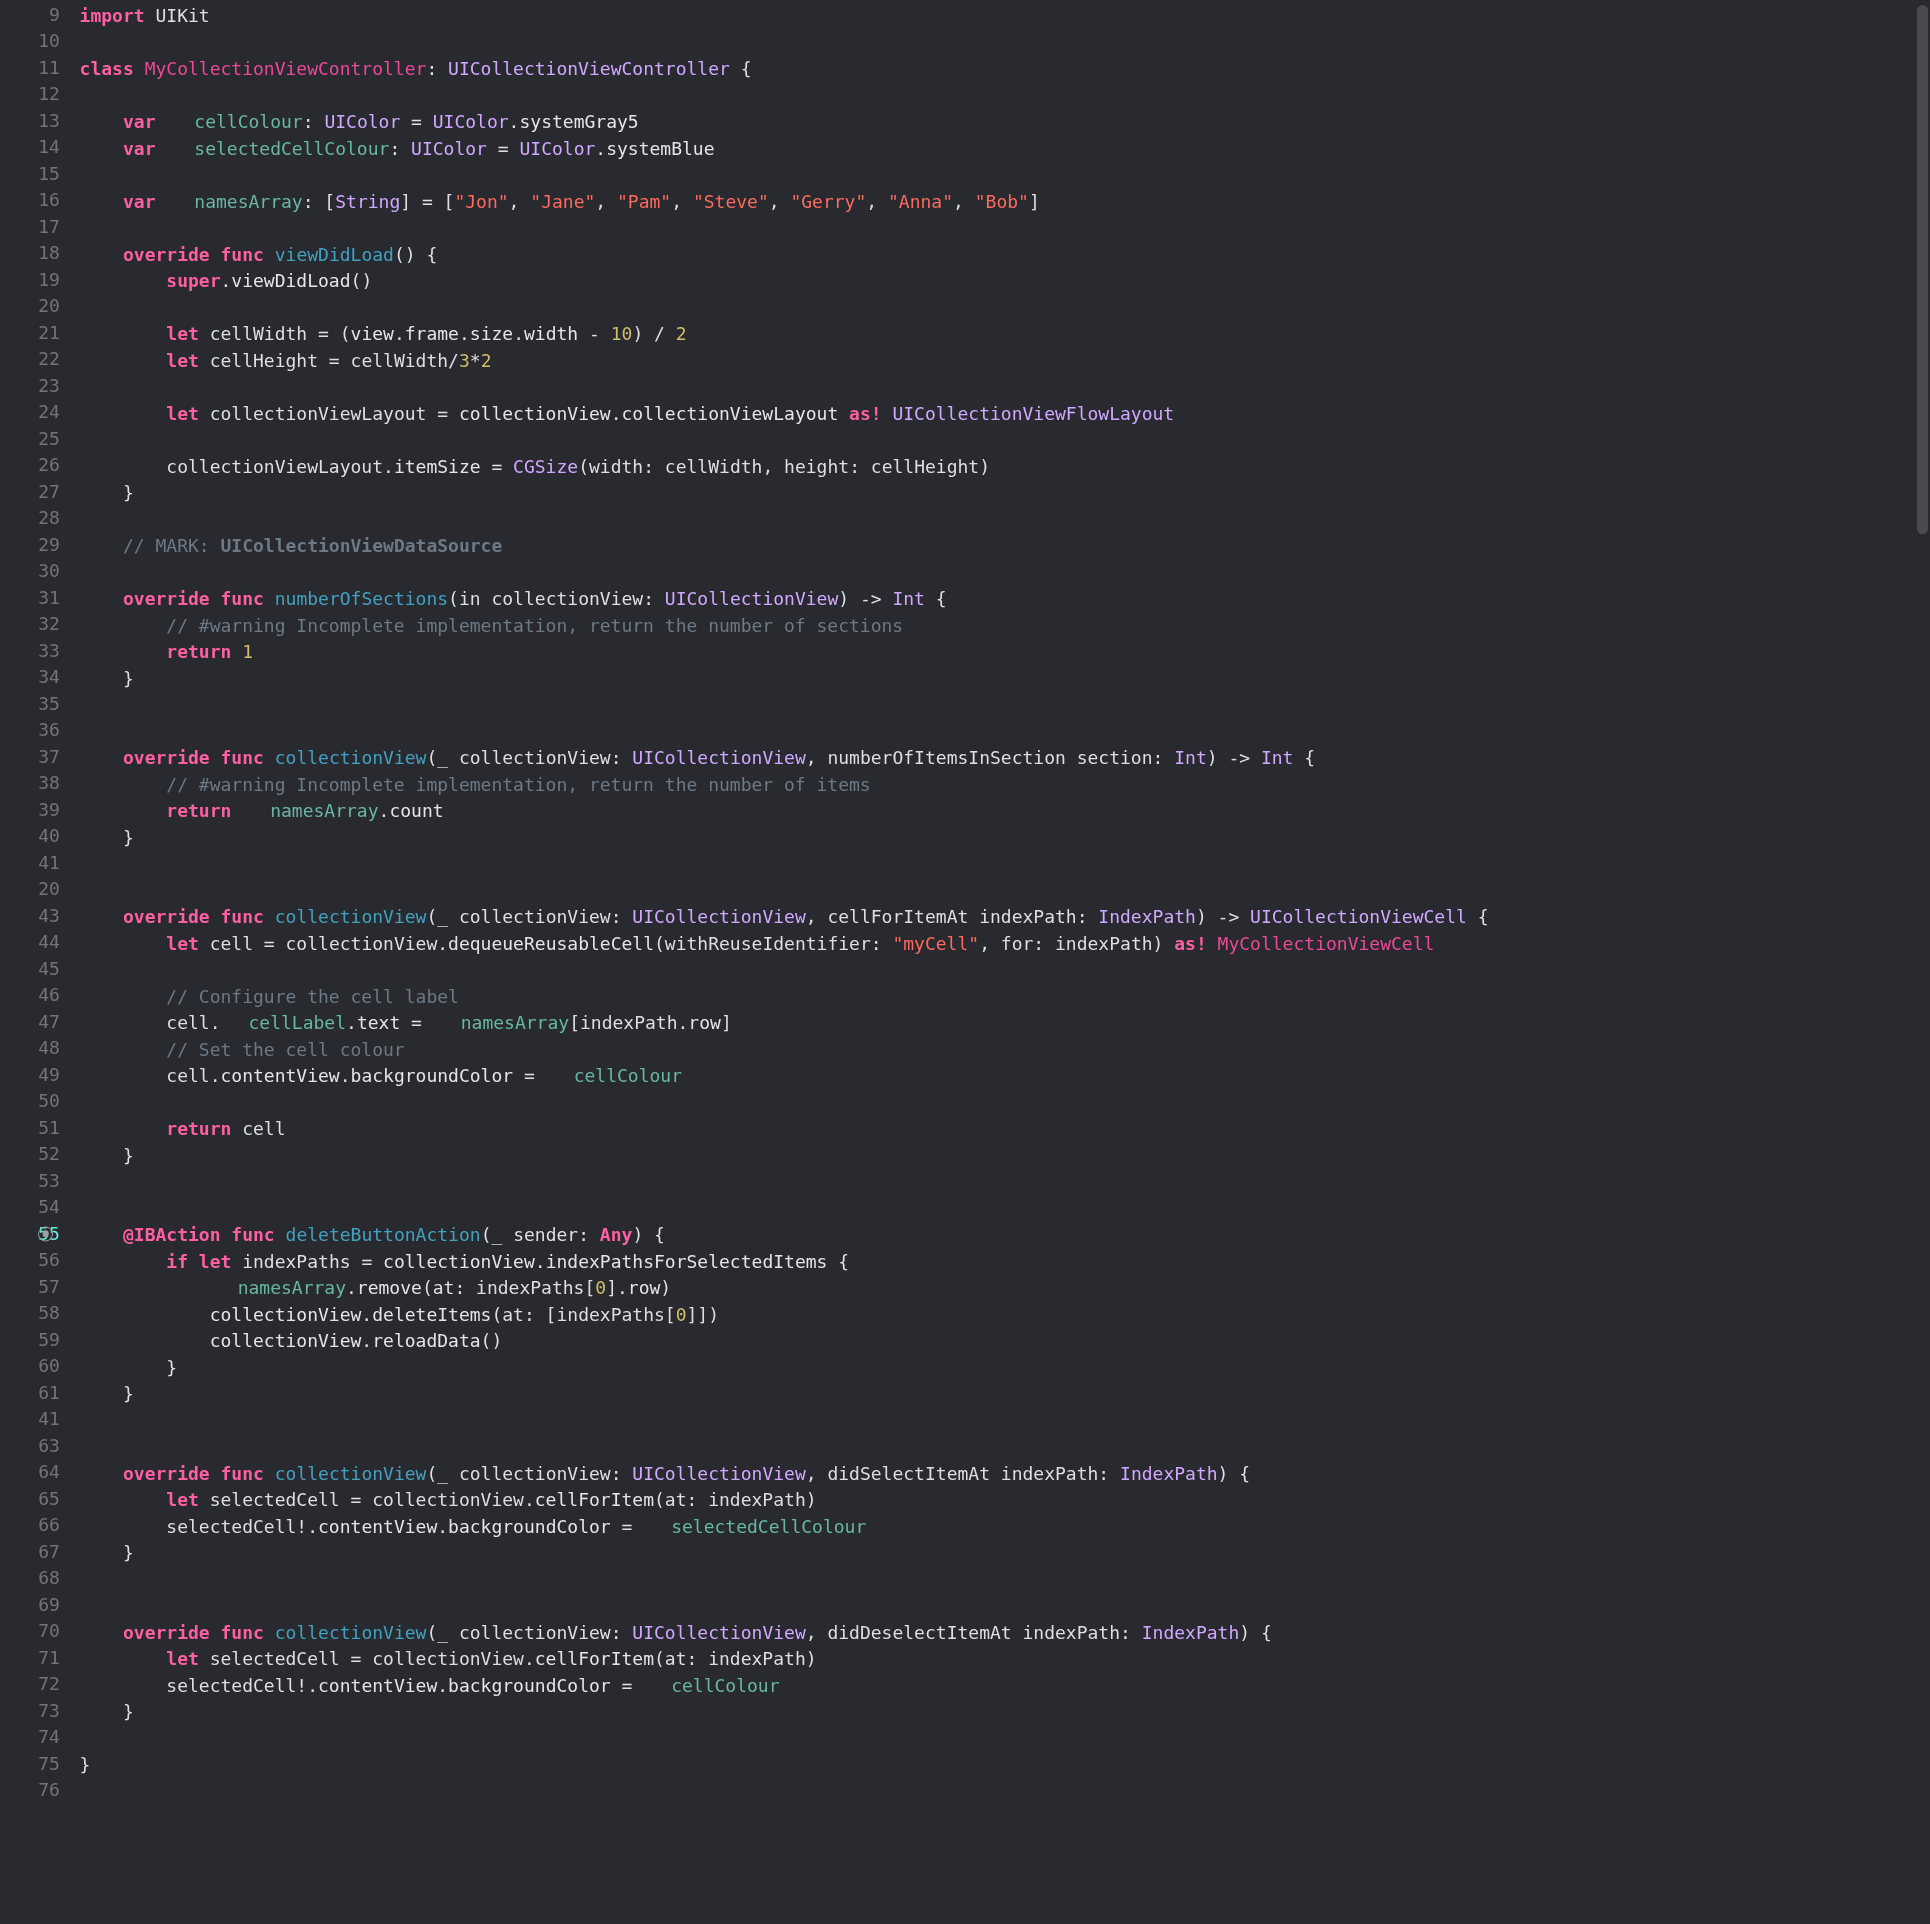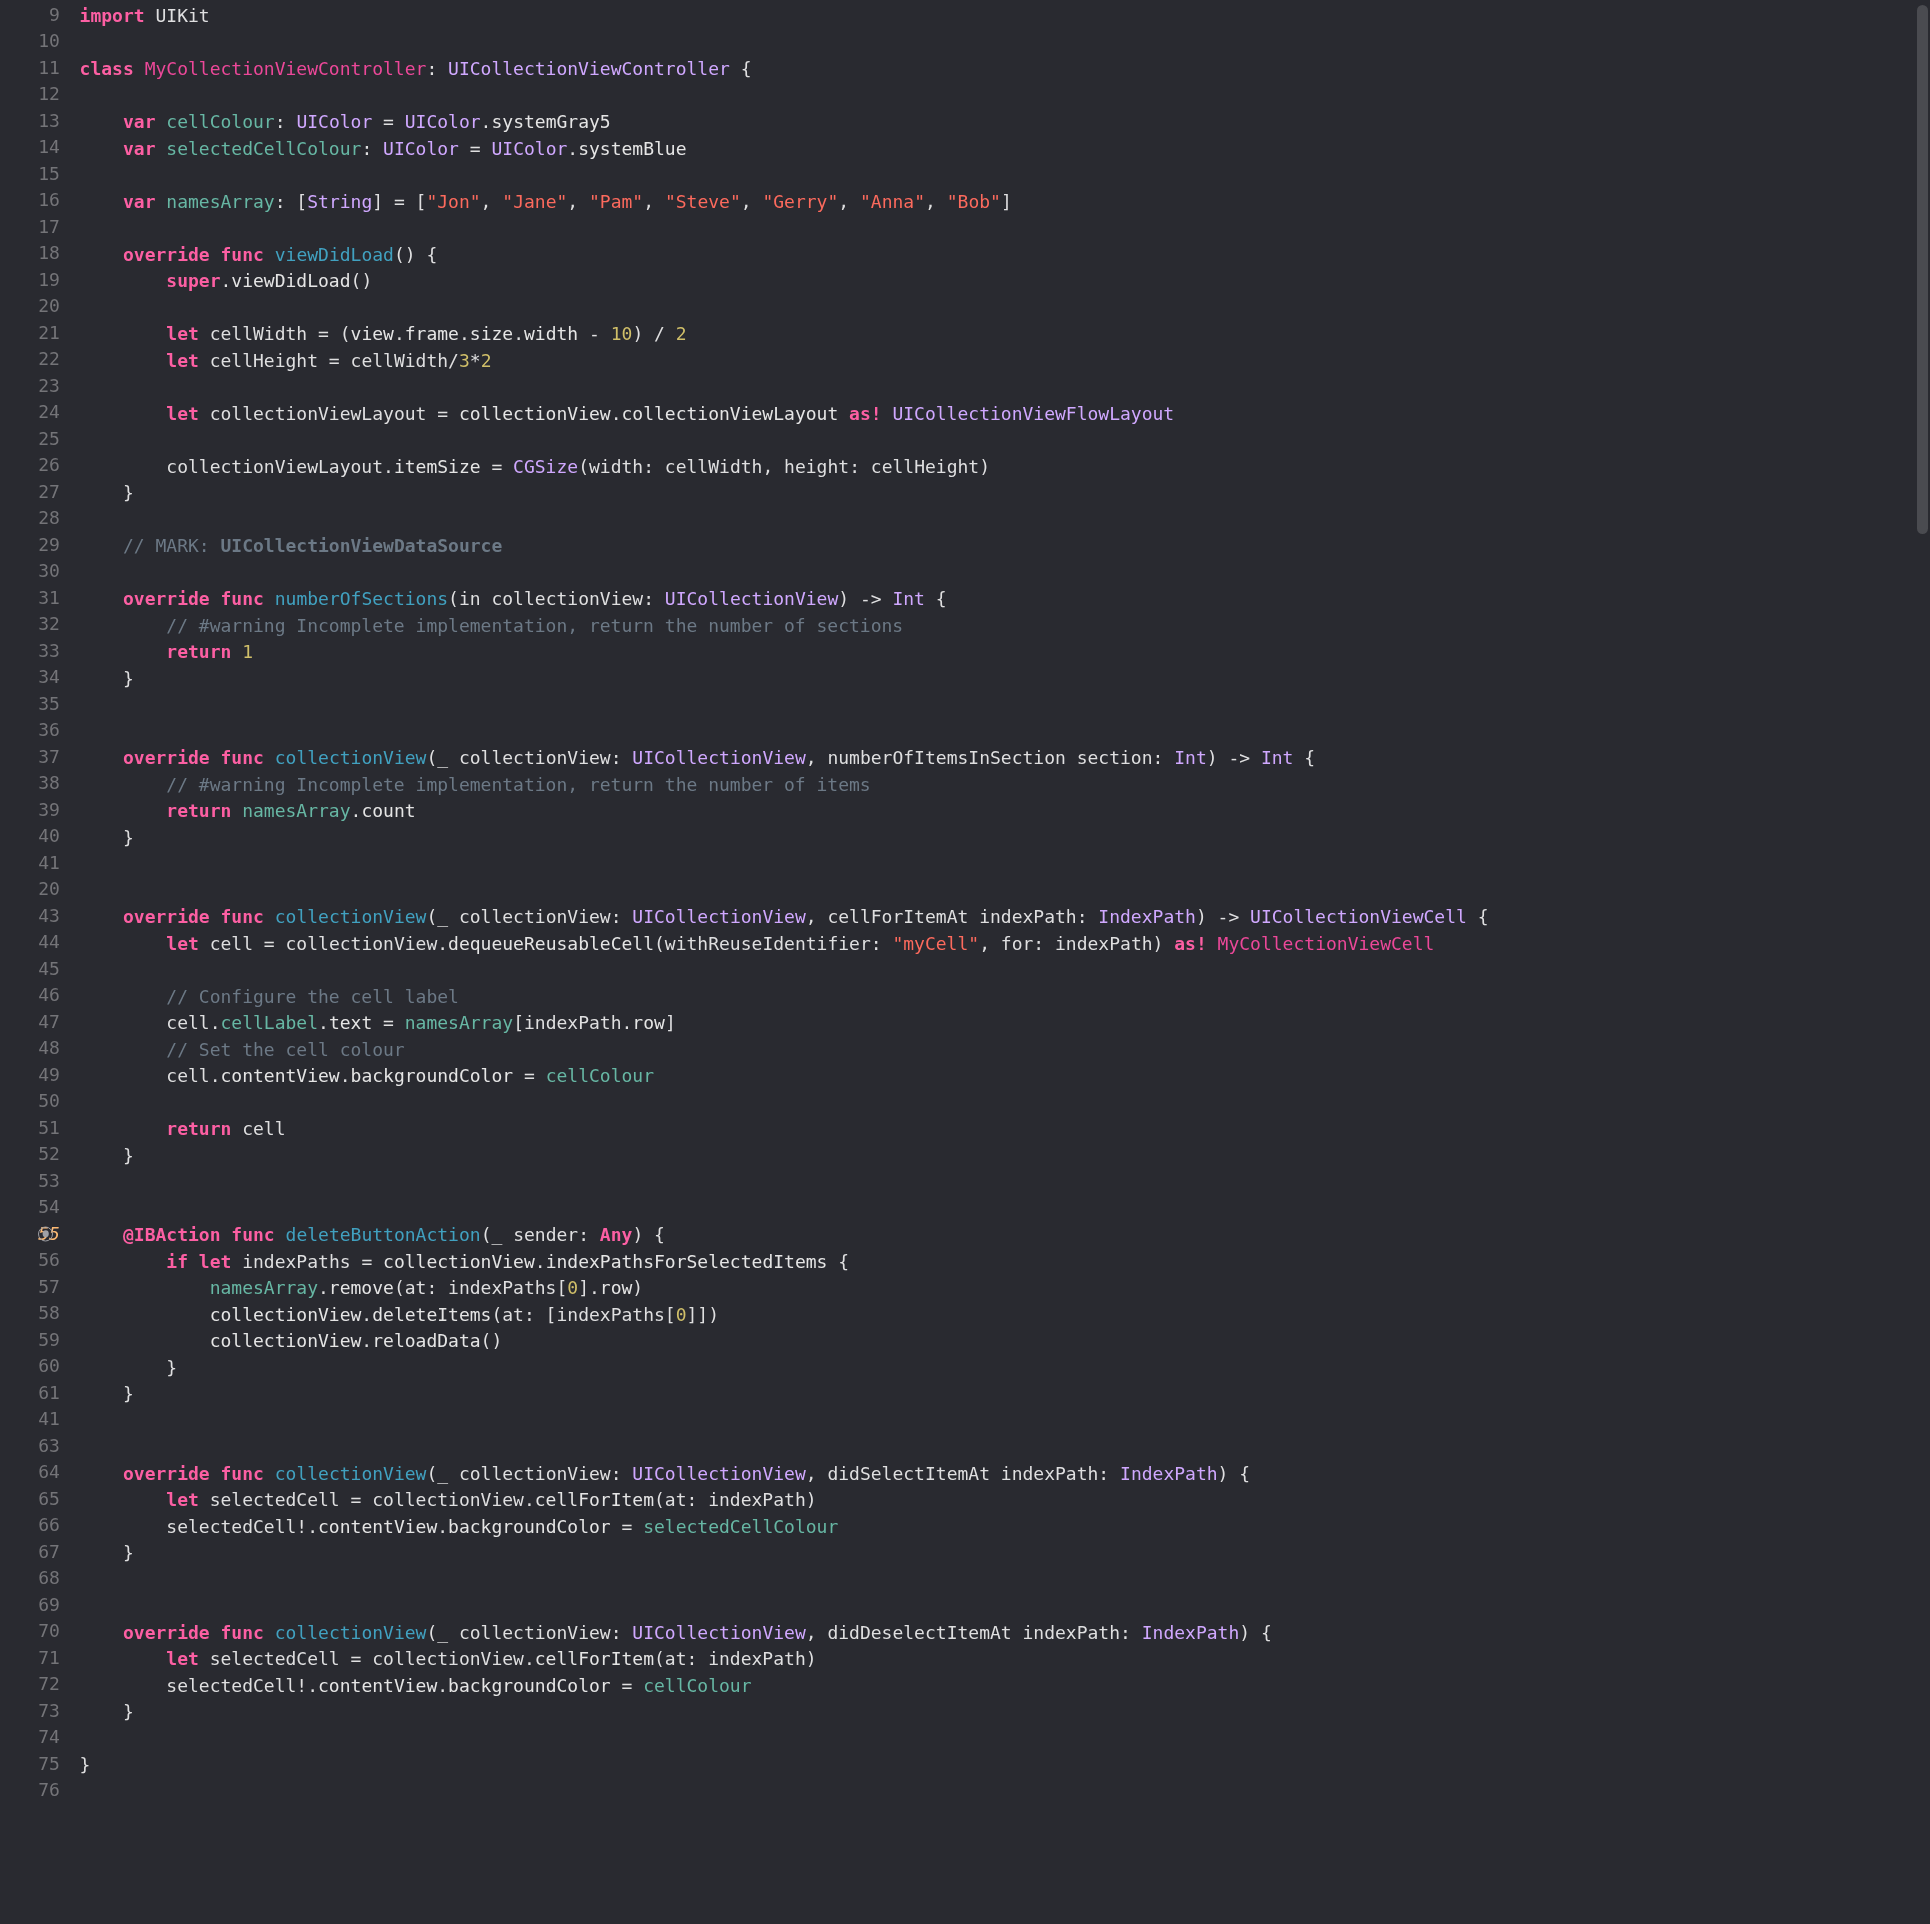--- a/index.html
+++ b/index.html
@@ -66,21 +66,21 @@
     height: 529px;
     background: #4a4b50;
     border-radius: 5.8px;
   }
   
   .kw   { color: #fc5fa3; font-weight: bold; }  
   .typ  { color: #ec4899; }                      
   .typ2 { color: #d0a8ff; }                      
   .fn   { color: #41a1c0; }                      
   .fn2  { color: #e5e5e5; }                      
-  .prop { color: #67b7a4; }                      
+  .prop { color: #67b7a4; margin-left: 28px; }                      
   .str  { color: #fc6a5d; }                      
   .num  { color: #d0bf69; }                      
   .cmt  { color: #6c7986; }                      
   .cmtb { color: #6c7986; font-weight: bold; }   
   .pln  { color: #dfdfe0; }                      
 </style>
 </head>
 <body>
 
 <div class="editor">
@@ -124,21 +124,21 @@
       <div class="ln">45</div>
       <div class="ln">46</div>
       <div class="ln">47</div>
       <div class="ln">48</div>
       <div class="ln">49</div>
       <div class="ln">50</div>
       <div class="ln">51</div>
       <div class="ln">52</div>
       <div class="ln">53</div>
       <div class="ln">54</div>
-      <div class="ln" style="color: #fdba74; font-style: italic;">55<span class="breakpoint-marker"></span></div>
+      <div class="ln" style="color: #5eead4;">55<span class="breakpoint-marker"></span></div>
       <div class="ln">56</div>
       <div class="ln">57</div>
       <div class="ln">58</div>
       <div class="ln">59</div>
       <div class="ln">60</div>
       <div class="ln">61</div>
       <div class="ln">41</div>
       <div class="ln">63</div>
       <div class="ln">64</div>
       <div class="ln">65</div>

